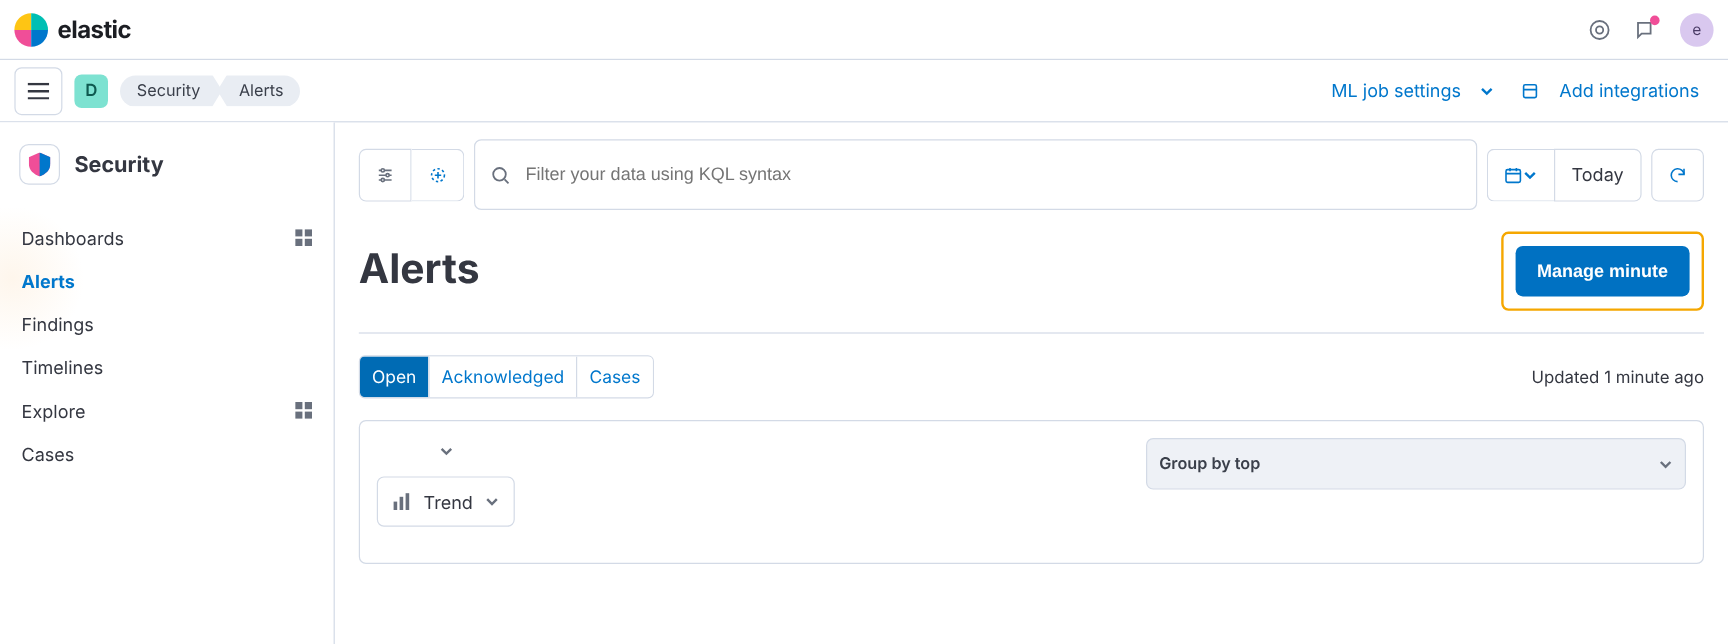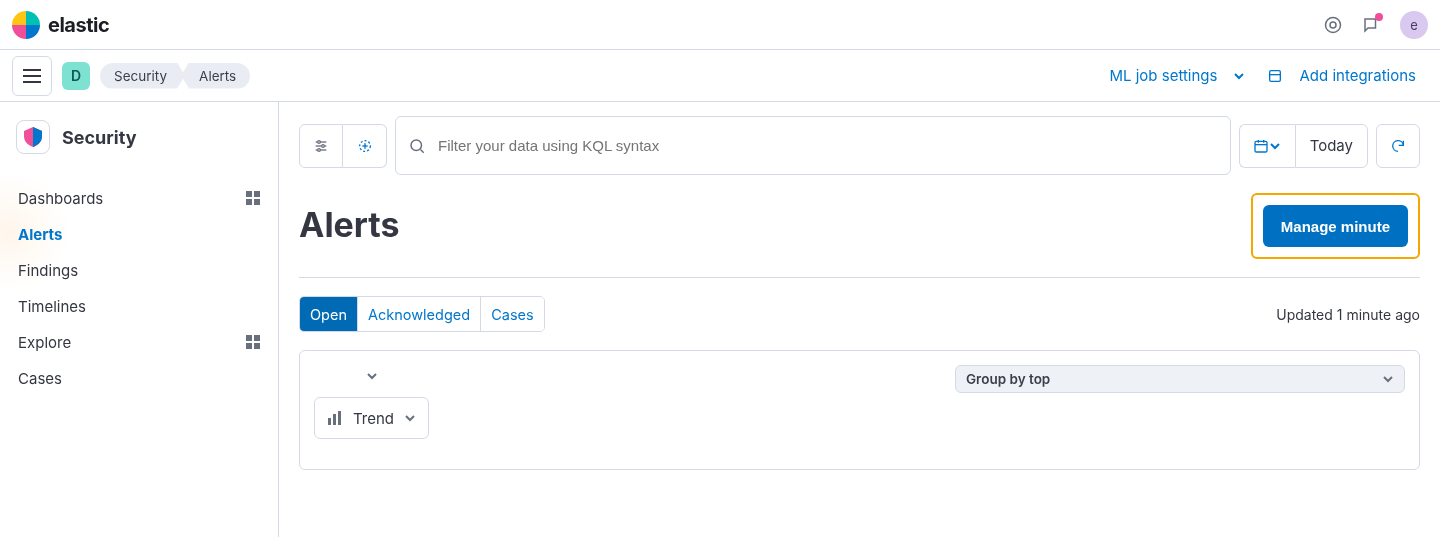--- a/index.html
+++ b/index.html
@@ -192,21 +192,21 @@
     background:#eef1f6; border:1px solid var(--border); border-right:none;
     border-radius:6px 0 0 6px; display:flex; align-items:center; padding:0 12px;
     font-size:13.5px; color:#3a3f4a; font-weight:600; white-space:nowrap;
   }
   .gb-value {
     flex:1; border:1px solid var(--border); border-radius:0 6px 6px 0;
     display:flex; align-items:center; justify-content:space-between;
     padding:0 10px; font-size:14px; color:var(--text);
   }
   .gb-full {
-    height:28px; border:1px solid var(--border); border-radius:6px;
+    height:43px; border:1px solid var(--border); border-radius:6px;
     background:#eef1f6;
     display:flex; align-items:center; justify-content:space-between;
     padding:0 10px; font-size:13.5px; color:#3a3f4a; font-weight:600;
   }
   .chev { width:12px; height:12px; }
   svg { display:block; }
 </style>
 </head>
 <body>
 

